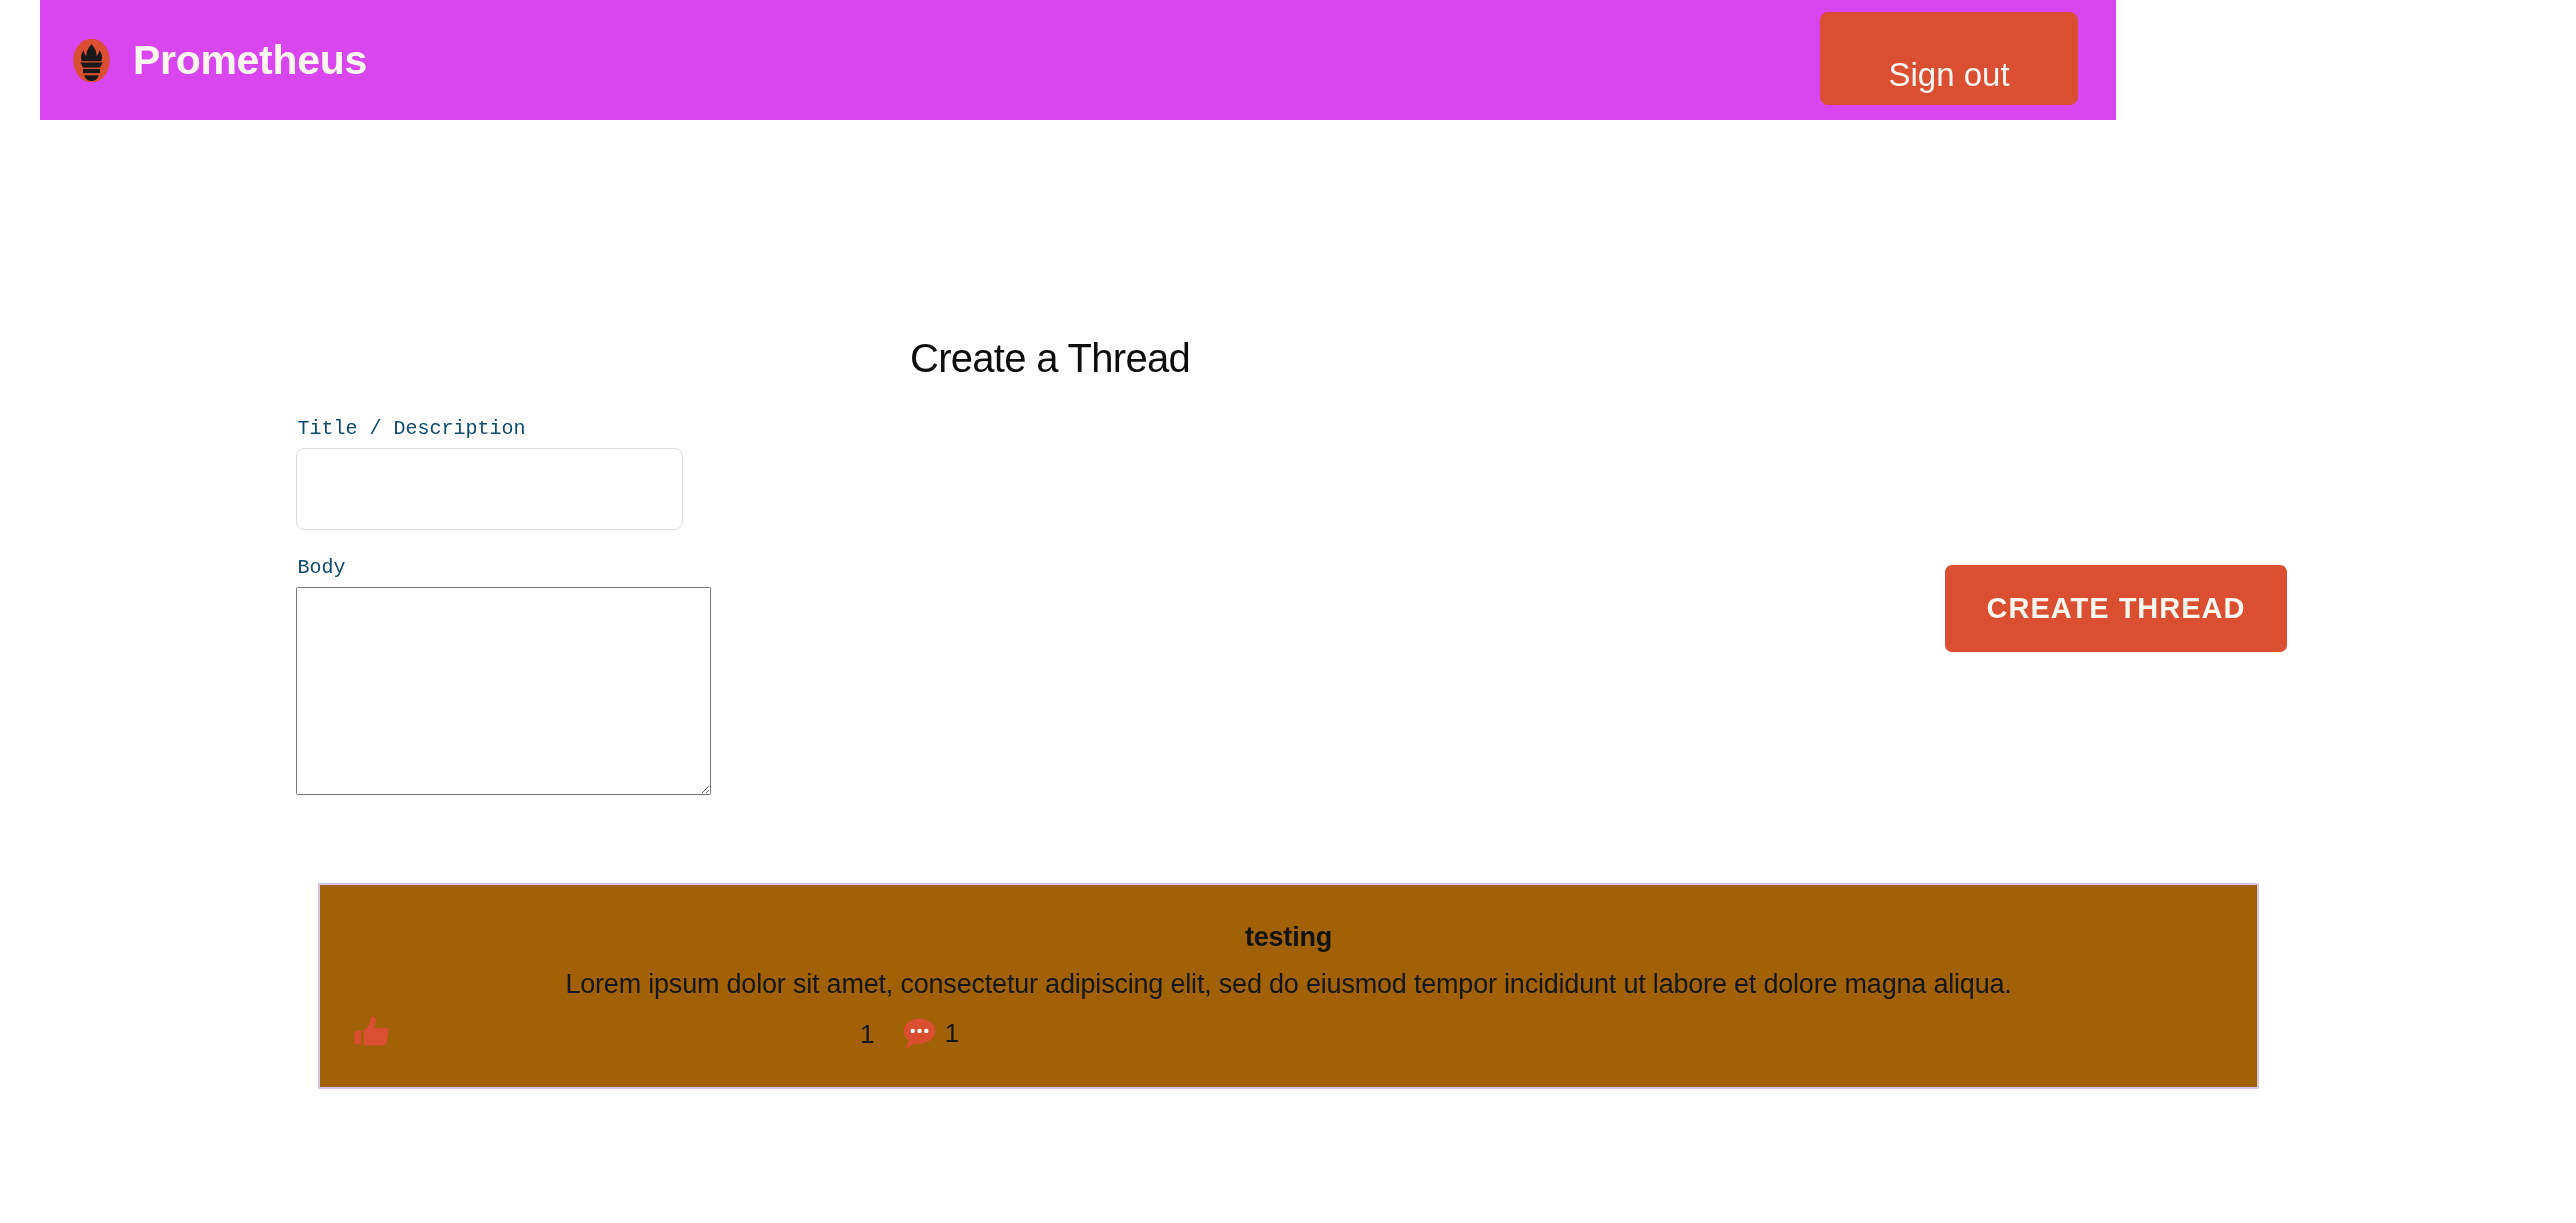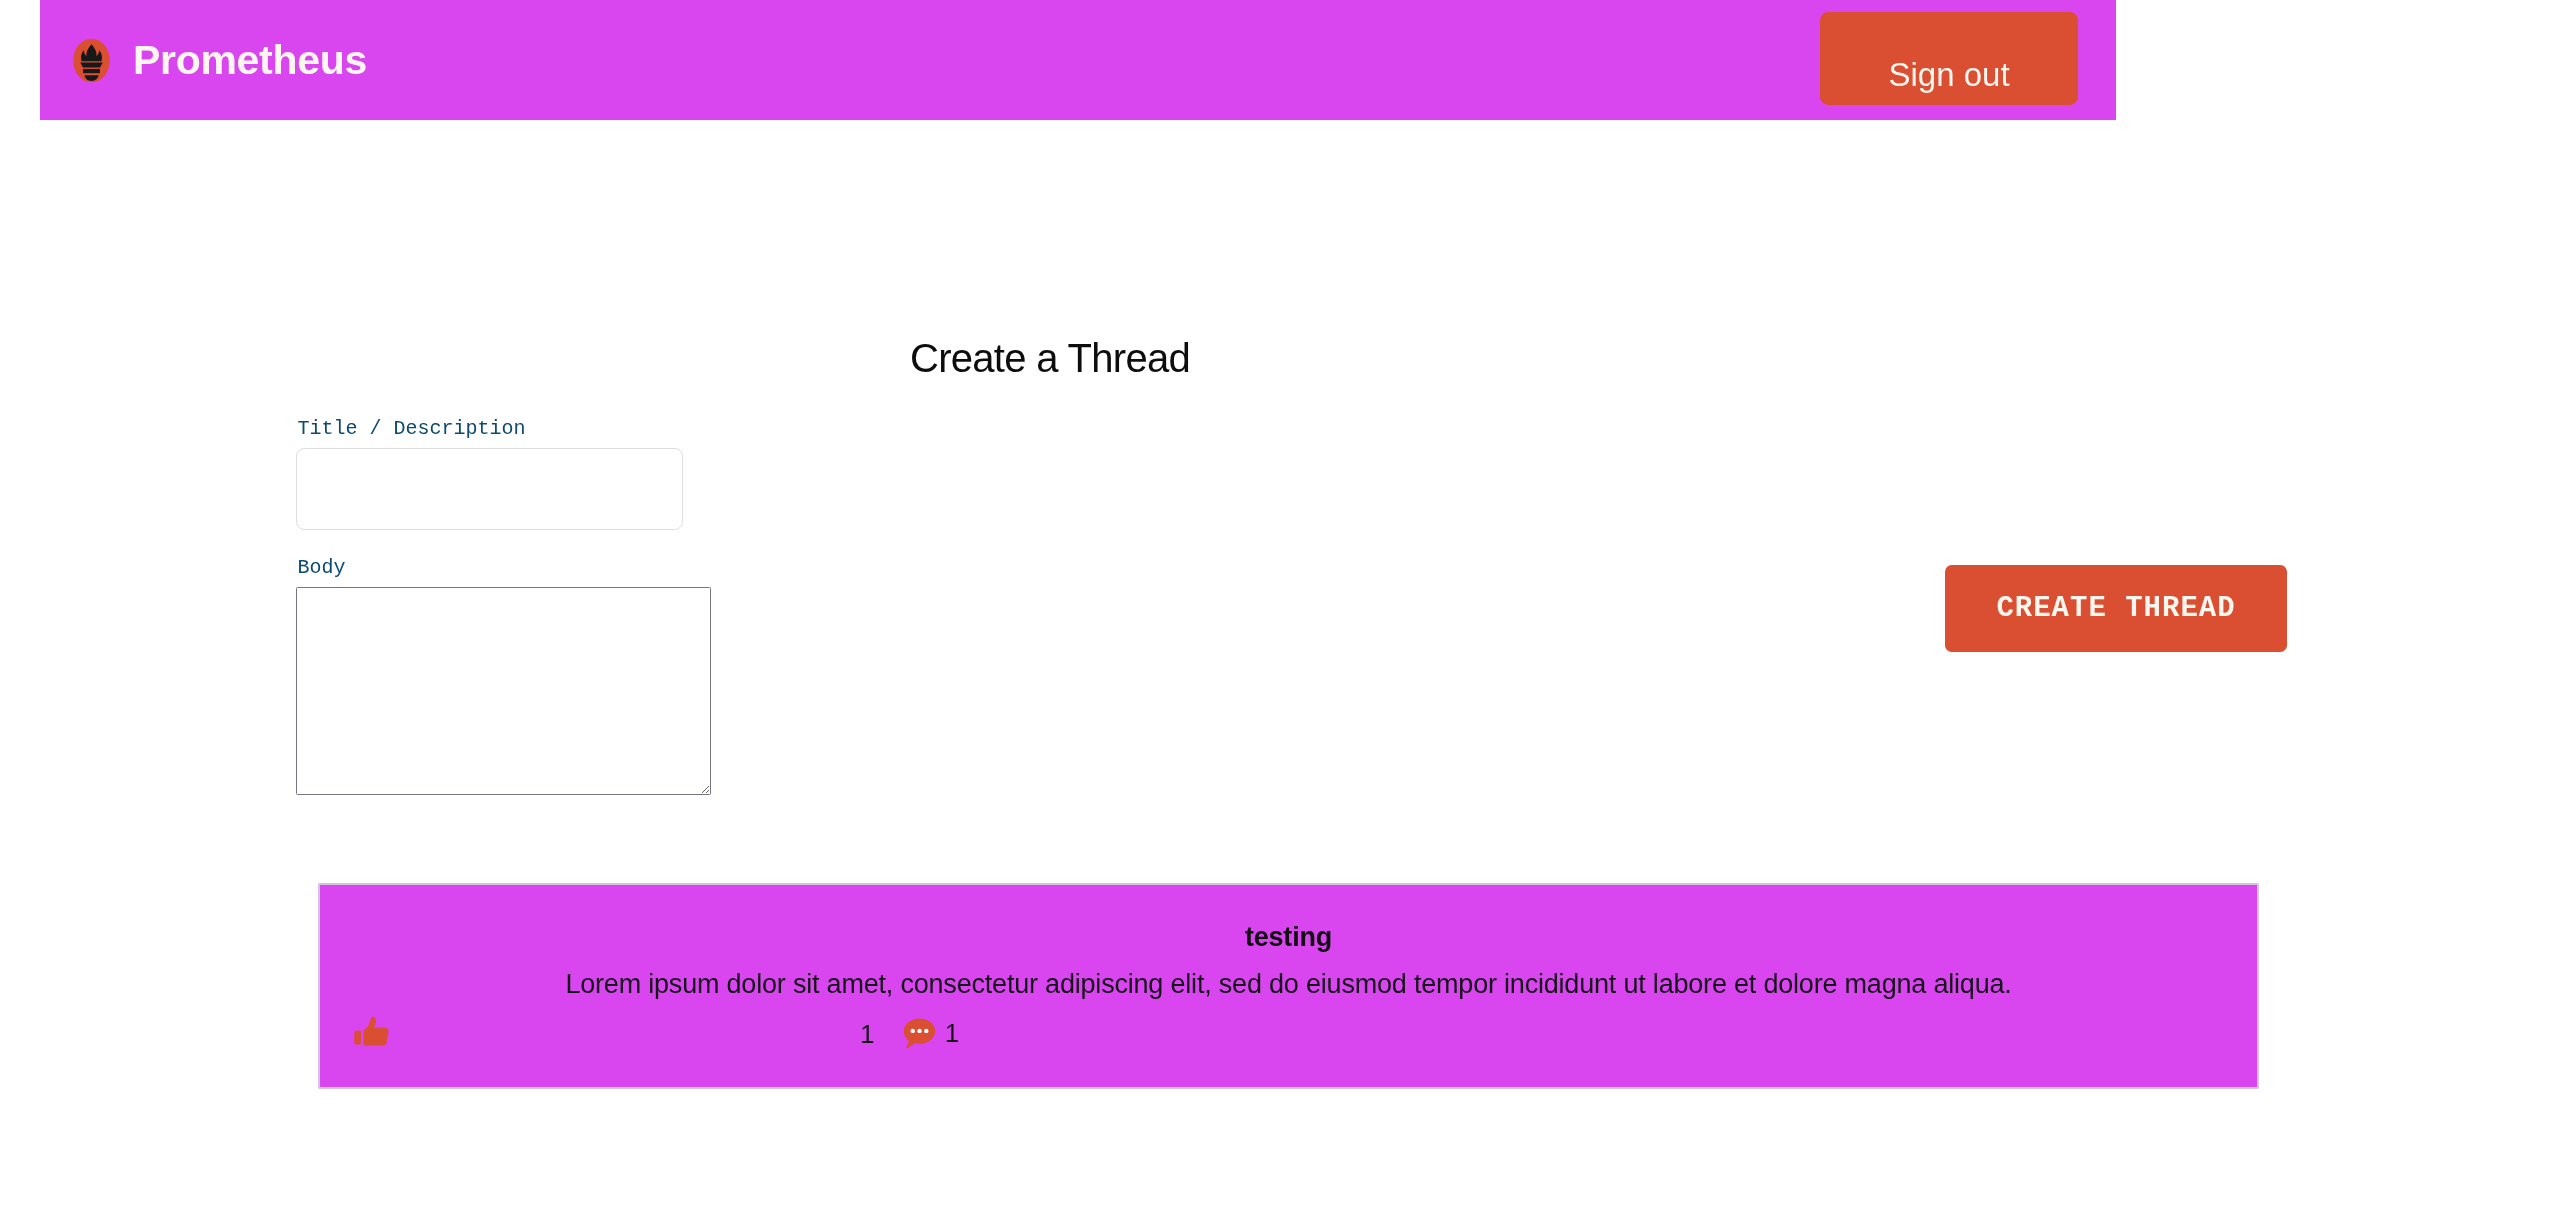--- a/index.html
+++ b/index.html
@@ -140,37 +140,37 @@
   .create-btn {
     position: absolute;
     top: 565px;
     left: 1945px;
     width: 342px;
     height: 87px;
     background: #da4e31;
     color: #fdf6ee;
     border: none;
     border-radius: 6.8px;
-    font-family: Liberation Mono, monospace;
+    font-family: Liberation Sans, sans-serif;
     font-size: 29px;
     font-weight: bold;
     letter-spacing: 1px;
     cursor: pointer;
     padding: 0;
   }
 
   
   .thread-card {
     position: absolute;
     left: 318px;
     top: 883px;
     width: 1941px;
     height: 206px;
     border: 2px solid #d5c5e4;
-    background: #d946ef;
+    background: #a16207;
     border-radius: 1.4px;
   }
   .thread-title {
     text-align: center;
     font-size: 27px;
     font-weight: bold;
     color: #111;
     margin-top: 37px;
     letter-spacing: -0.2px;
   }

